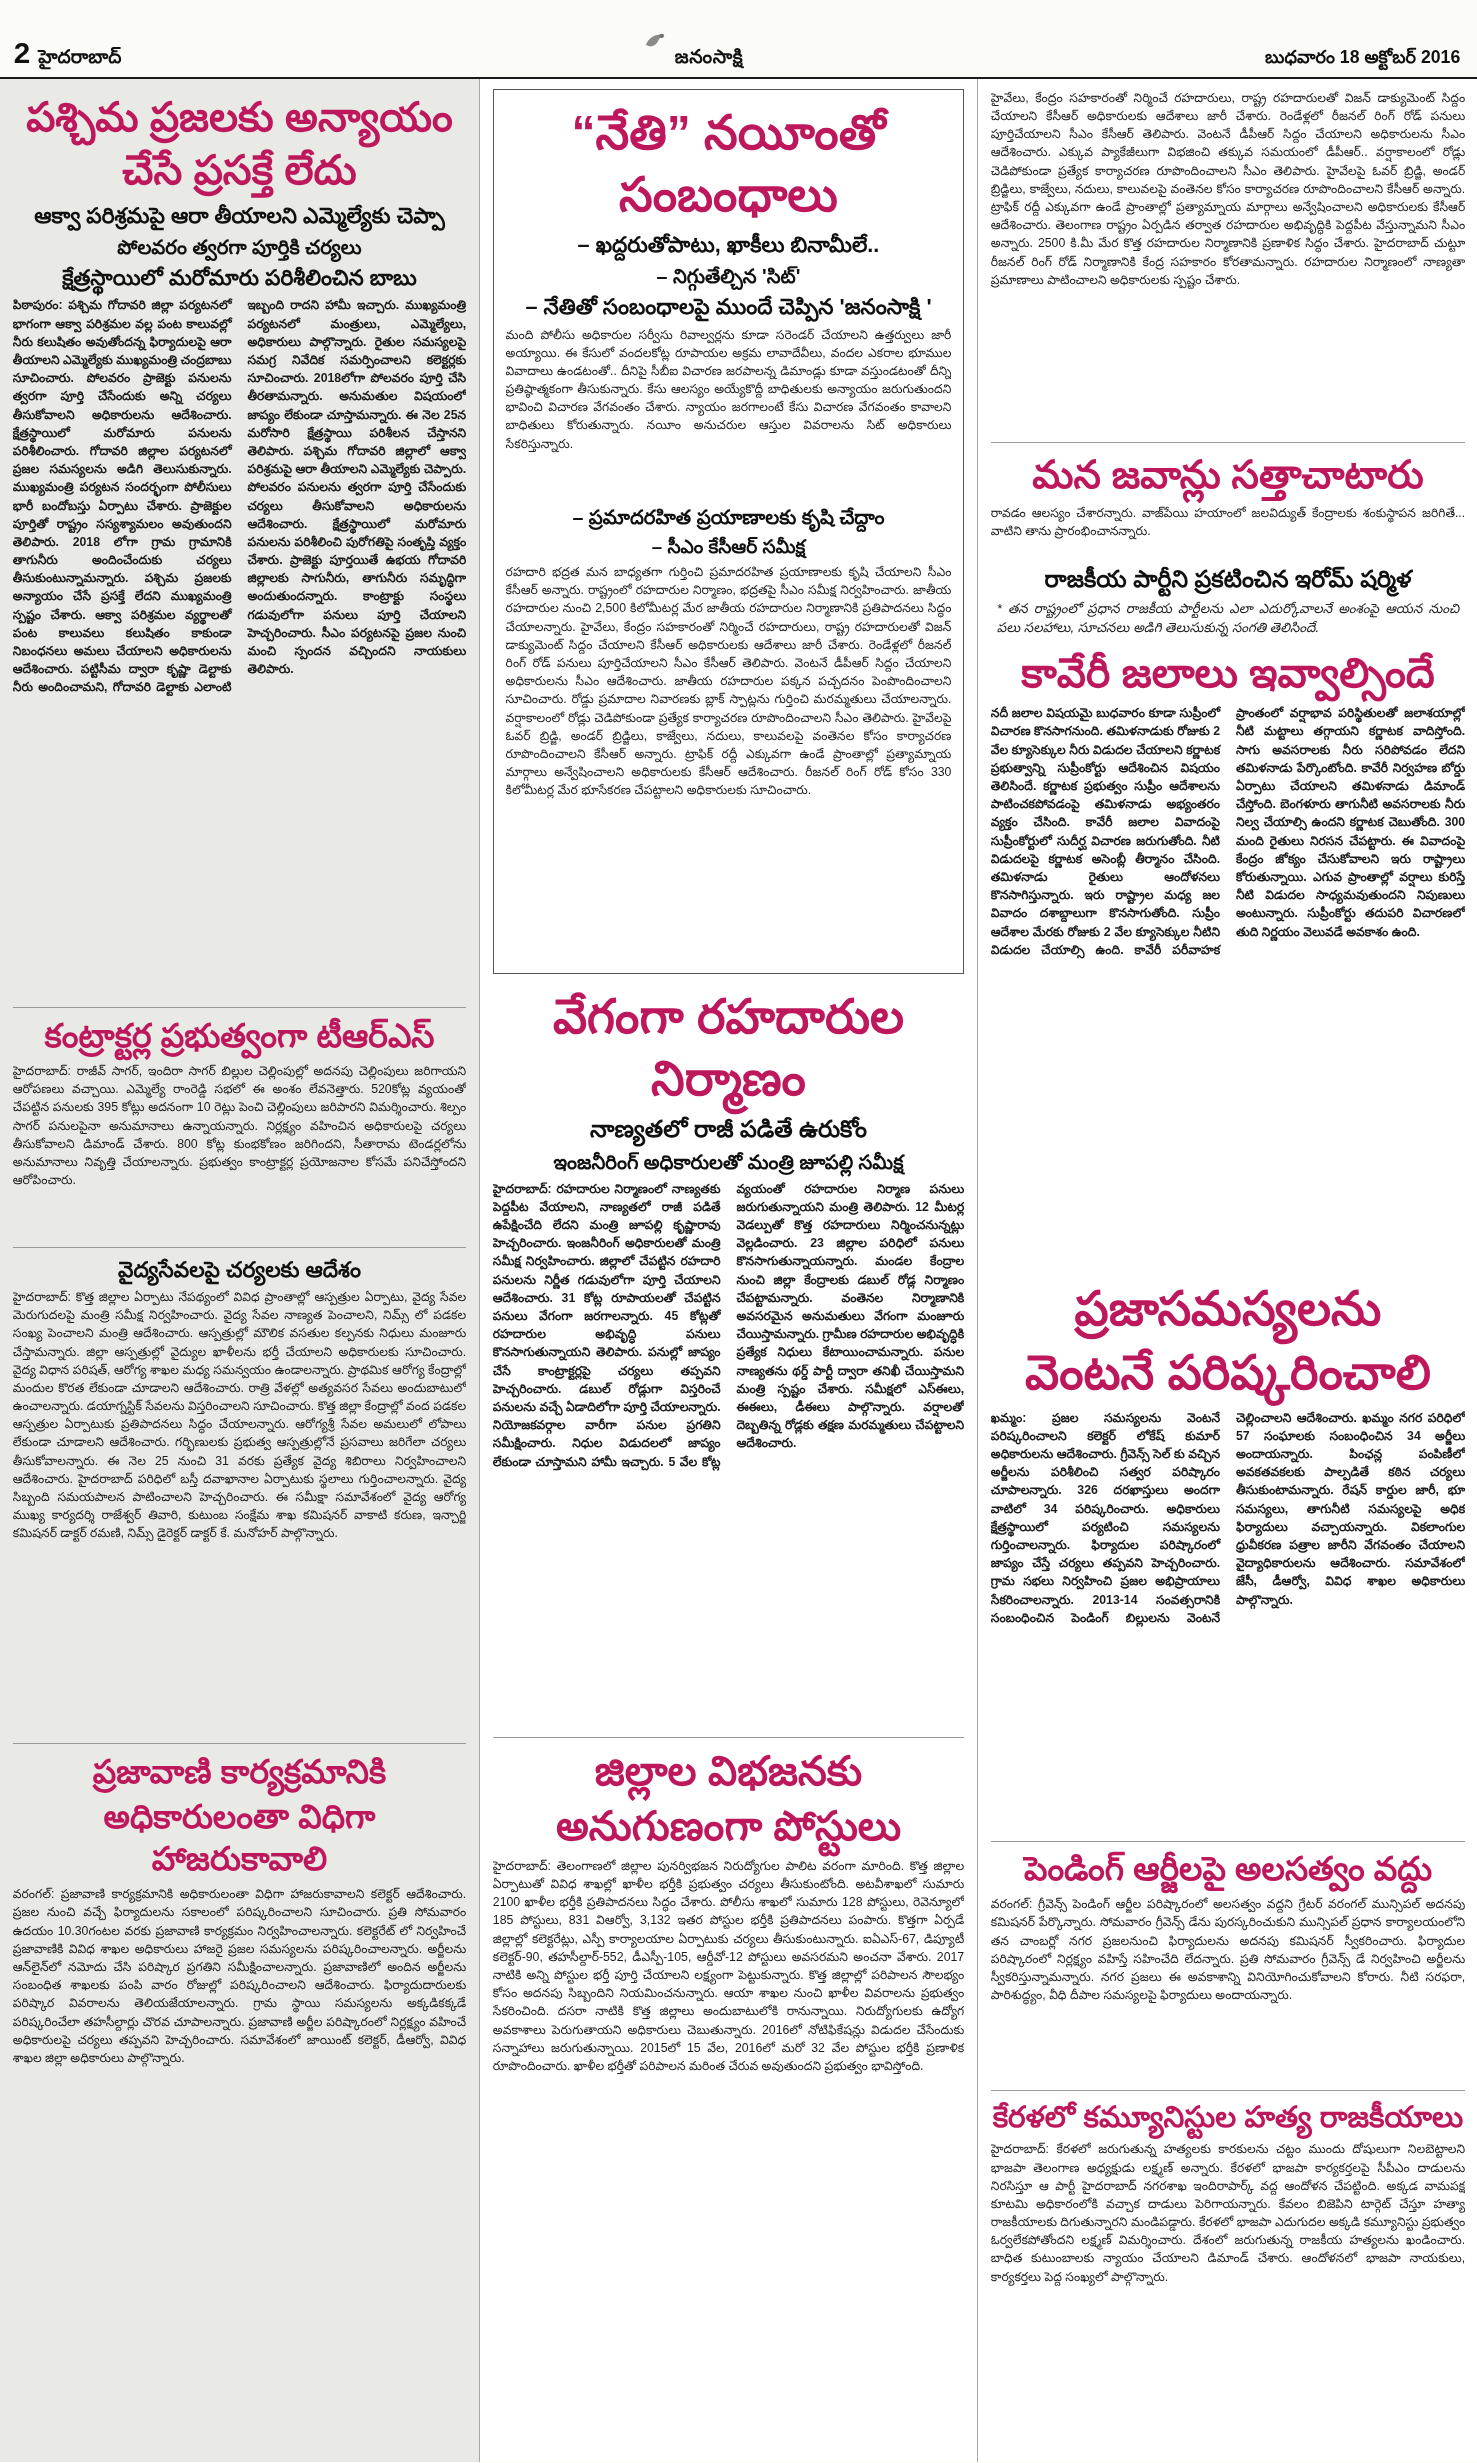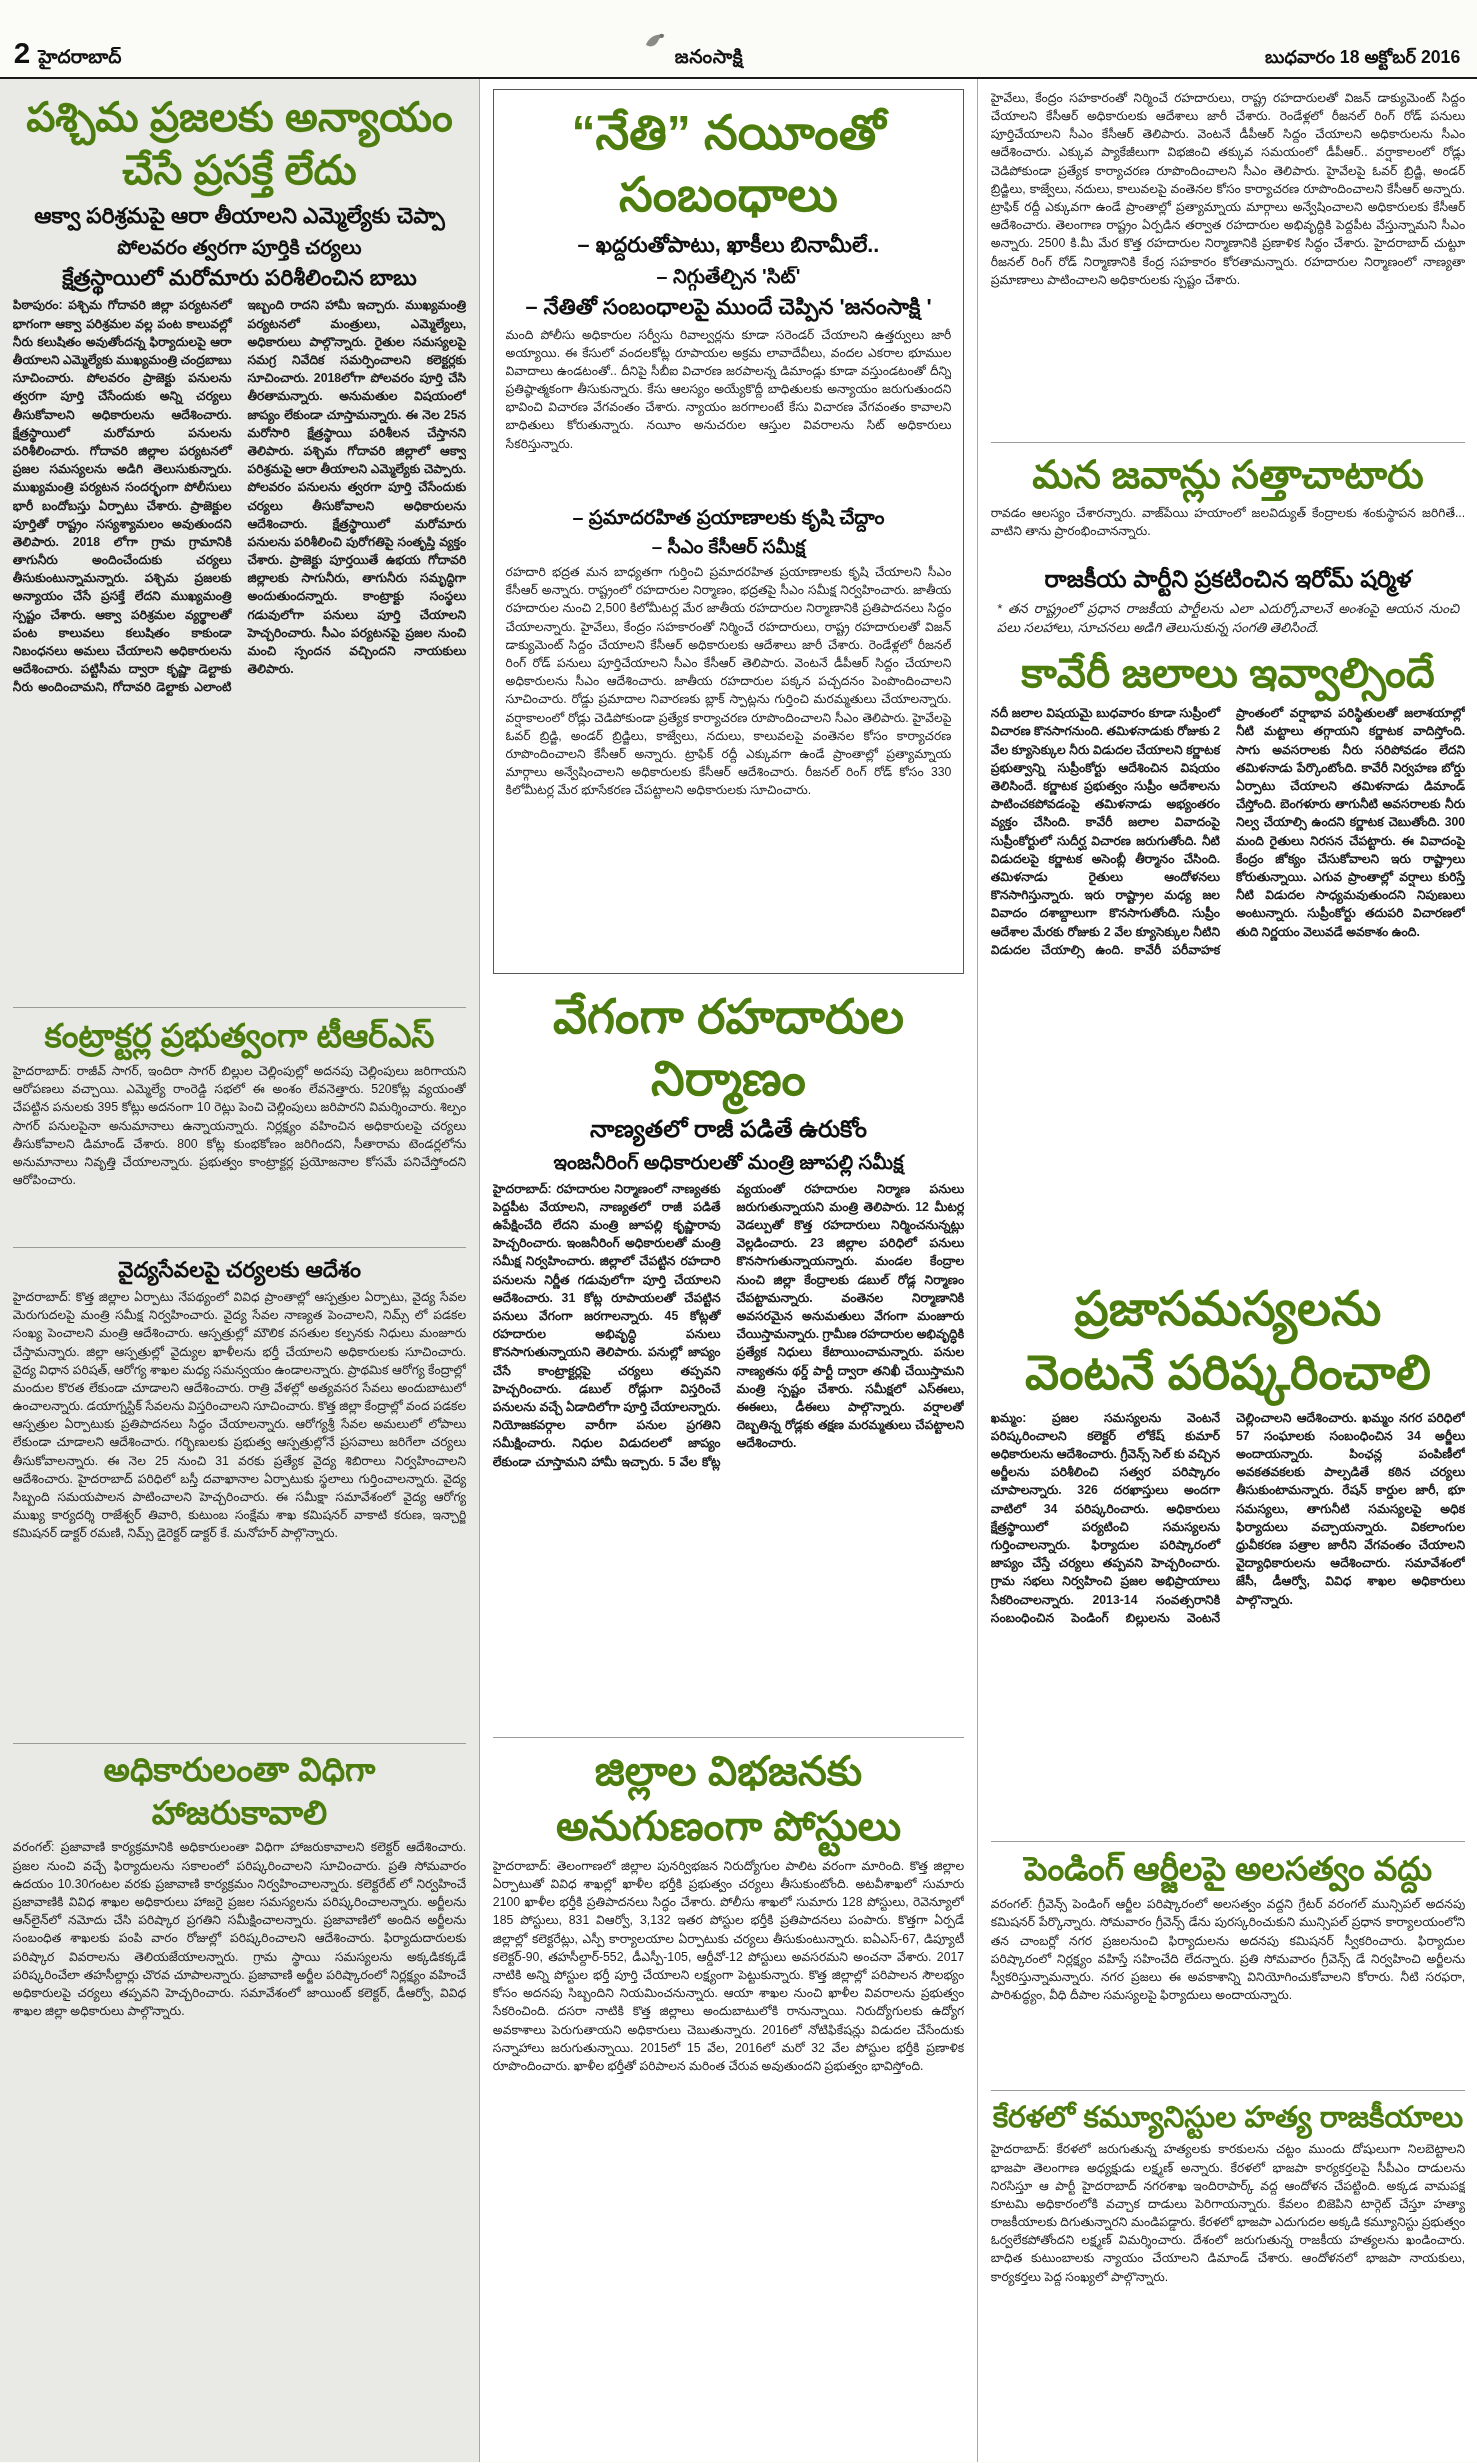--- a/index.html
+++ b/index.html
@@ -14,21 +14,21 @@
   .hdr-center{display:flex;align-items:center;gap:5.9px;}
   .hdr-logo{width:25.6px;height:25.6px;}
   .hdr-title{font-size:19px;font-weight:bold;letter-spacing:0.5px;margin-top:35px;}
   .hdr-date{font-size:17.7px;font-weight:bold;}
   
   .cols{display:flex;height:2383px;}
   .colL{width:480px;background:#e9e9e5;padding:9.9px 12.8px;box-sizing:border-box;border-right:1px solid #a8a8a5;}
   .colM{width:498px;padding:9.9px 12.8px;box-sizing:border-box;border-right:1px solid #a8a8a5;background:#fff;}
   .colR{flex:1;padding:9.9px 12.8px;box-sizing:border-box;background:#fff;}
   
-  .hl{font-weight:bold;text-align:center;color:#4d7c0f;line-height:1.3;margin:2px 0 3.9px;}
+  .hl{font-weight:bold;text-align:center;color:#be185d;line-height:1.3;margin:2px 0 3.9px;}
   .hl-42{font-size:41px;} .hl-44{font-size:48px;} .hl-40{font-size:39px;}
   .hl-36{font-size:35px;} .hl-34{font-size:33px;} .hl-30{font-size:29.6px;}
   .sub{font-weight:bold;text-align:center;line-height:1.35;margin:3px 0;}
   .sub-22{font-size:21.7px;} .sub-20{font-size:19.7px;} .sub-19{font-size:18.7px;} .sub-24{font-size:23.6px;}
   .note{font-size:13.3px;font-style:italic;text-align:justify;line-height:1.4;margin:3.9px 5.9px;color:#222;}
   
   .body{font-size:12.3px;line-height:1.48;text-align:justify;color:#1b1b1b;overflow:hidden;margin-top:3.9px;}
   .two{column-count:2;column-gap:15.8px;font-weight:bold;}
   .rule{border:none;border-top:1px solid #9a9a97;margin:9.9px 0 6.9px;}
   .box{border:1.5px solid #555;padding:9.9px 11.8px;margin-bottom:11.8px;box-sizing:border-box;background:#fff;}
@@ -77,20 +77,21 @@
       <hr class="rule">
 
       <div>
         <div class="sub sub-22">వైద్యసేవలపై చర్యలకు ఆదేశం</div>
         <div class="body" style="height:445px;">హైదరాబాద్: కొత్త జిల్లాల ఏర్పాటు నేపథ్యంలో వివిధ ప్రాంతాల్లో ఆస్పత్రుల ఏర్పాటు, వైద్య సేవల మెరుగుదలపై మంత్రి సమీక్ష నిర్వహించారు. వైద్య సేవల నాణ్యత పెంచాలని, నిమ్స్ లో పడకల సంఖ్య పెంచాలని మంత్రి ఆదేశించారు. ఆస్పత్రుల్లో మౌలిక వసతుల కల్పనకు నిధులు మంజూరు చేస్తామన్నారు. జిల్లా ఆస్పత్రుల్లో వైద్యుల ఖాళీలను భర్తీ చేయాలని అధికారులకు సూచించారు. వైద్య విధాన పరిషత్, ఆరోగ్య శాఖల మధ్య సమన్వయం ఉండాలన్నారు. ప్రాథమిక ఆరోగ్య కేంద్రాల్లో మందుల కొరత లేకుండా చూడాలని ఆదేశించారు. రాత్రి వేళల్లో అత్యవసర సేవలు అందుబాటులో ఉంచాలన్నారు. డయాగ్నస్టిక్ సేవలను విస్తరించాలని సూచించారు. కొత్త జిల్లా కేంద్రాల్లో వంద పడకల ఆస్పత్రుల ఏర్పాటుకు ప్రతిపాదనలు సిద్ధం చేయాలన్నారు. ఆరోగ్యశ్రీ సేవల అమలులో లోపాలు లేకుండా చూడాలని ఆదేశించారు. గర్భిణులకు ప్రభుత్వ ఆస్పత్రుల్లోనే ప్రసవాలు జరిగేలా చర్యలు తీసుకోవాలన్నారు. ఈ నెల 25 నుంచి 31 వరకు ప్రత్యేక వైద్య శిబిరాలు నిర్వహించాలని ఆదేశించారు. హైదరాబాద్ పరిధిలో బస్తీ దవాఖానాల ఏర్పాటుకు స్థలాలు గుర్తించాలన్నారు. వైద్య సిబ్బంది సమయపాలన పాటించాలని హెచ్చరించారు. ఈ సమీక్షా సమావేశంలో వైద్య ఆరోగ్య ముఖ్య కార్యదర్శి రాజేశ్వర్ తివారి, కుటుంబ సంక్షేమ శాఖ కమిషనర్ వాకాటి కరుణ, ఇన్చార్జి కమిషనర్ డాక్టర్ రమణి, నిమ్స్ డైరెక్టర్ డాక్టర్ కే. మనోహర్ పాల్గొన్నారు.</div>
       </div>
 
       <hr class="rule">
 
       <div>
+        <div class="hl hl-34">ప్రజావాణి కార్యక్రమానికి</div>
         <div class="hl hl-34" style="margin-top:-2px;">అధికారులంతా విధిగా హాజరుకావాలి</div>
         <div class="body" style="height:390px;">వరంగల్: ప్రజావాణి కార్యక్రమానికి అధికారులంతా విధిగా హాజరుకావాలని కలెక్టర్ ఆదేశించారు. ప్రజల నుంచి వచ్చే ఫిర్యాదులను సకాలంలో పరిష్కరించాలని సూచించారు. ప్రతి సోమవారం ఉదయం 10.30గంటల వరకు ప్రజావాణి కార్యక్రమం నిర్వహించాలన్నారు. కలెక్టరేట్ లో నిర్వహించే ప్రజావాణికి వివిధ శాఖల అధికారులు హాజరై ప్రజల సమస్యలను పరిష్కరించాలన్నారు. అర్జీలను ఆన్‌లైన్‌లో నమోదు చేసి పరిష్కార ప్రగతిని సమీక్షించాలన్నారు. ప్రజావాణిలో అందిన అర్జీలను సంబంధిత శాఖలకు పంపి వారం రోజుల్లో పరిష్కరించాలని ఆదేశించారు. ఫిర్యాదుదారులకు పరిష్కార వివరాలను తెలియజేయాలన్నారు. గ్రామ స్థాయి సమస్యలను అక్కడికక్కడే పరిష్కరించేలా తహసీల్దార్లు చొరవ చూపాలన్నారు. ప్రజావాణి అర్జీల పరిష్కారంలో నిర్లక్ష్యం వహించే అధికారులపై చర్యలు తప్పవని హెచ్చరించారు. సమావేశంలో జాయింట్ కలెక్టర్, డీఆర్వో, వివిధ శాఖల జిల్లా అధికారులు పాల్గొన్నారు.</div>
       </div>
 
     </div>
 
     <div class="colM">
 
       <div class="box">
         <div class="hl hl-44">“నేతి” నయీంతో సంబంధాలు</div>

